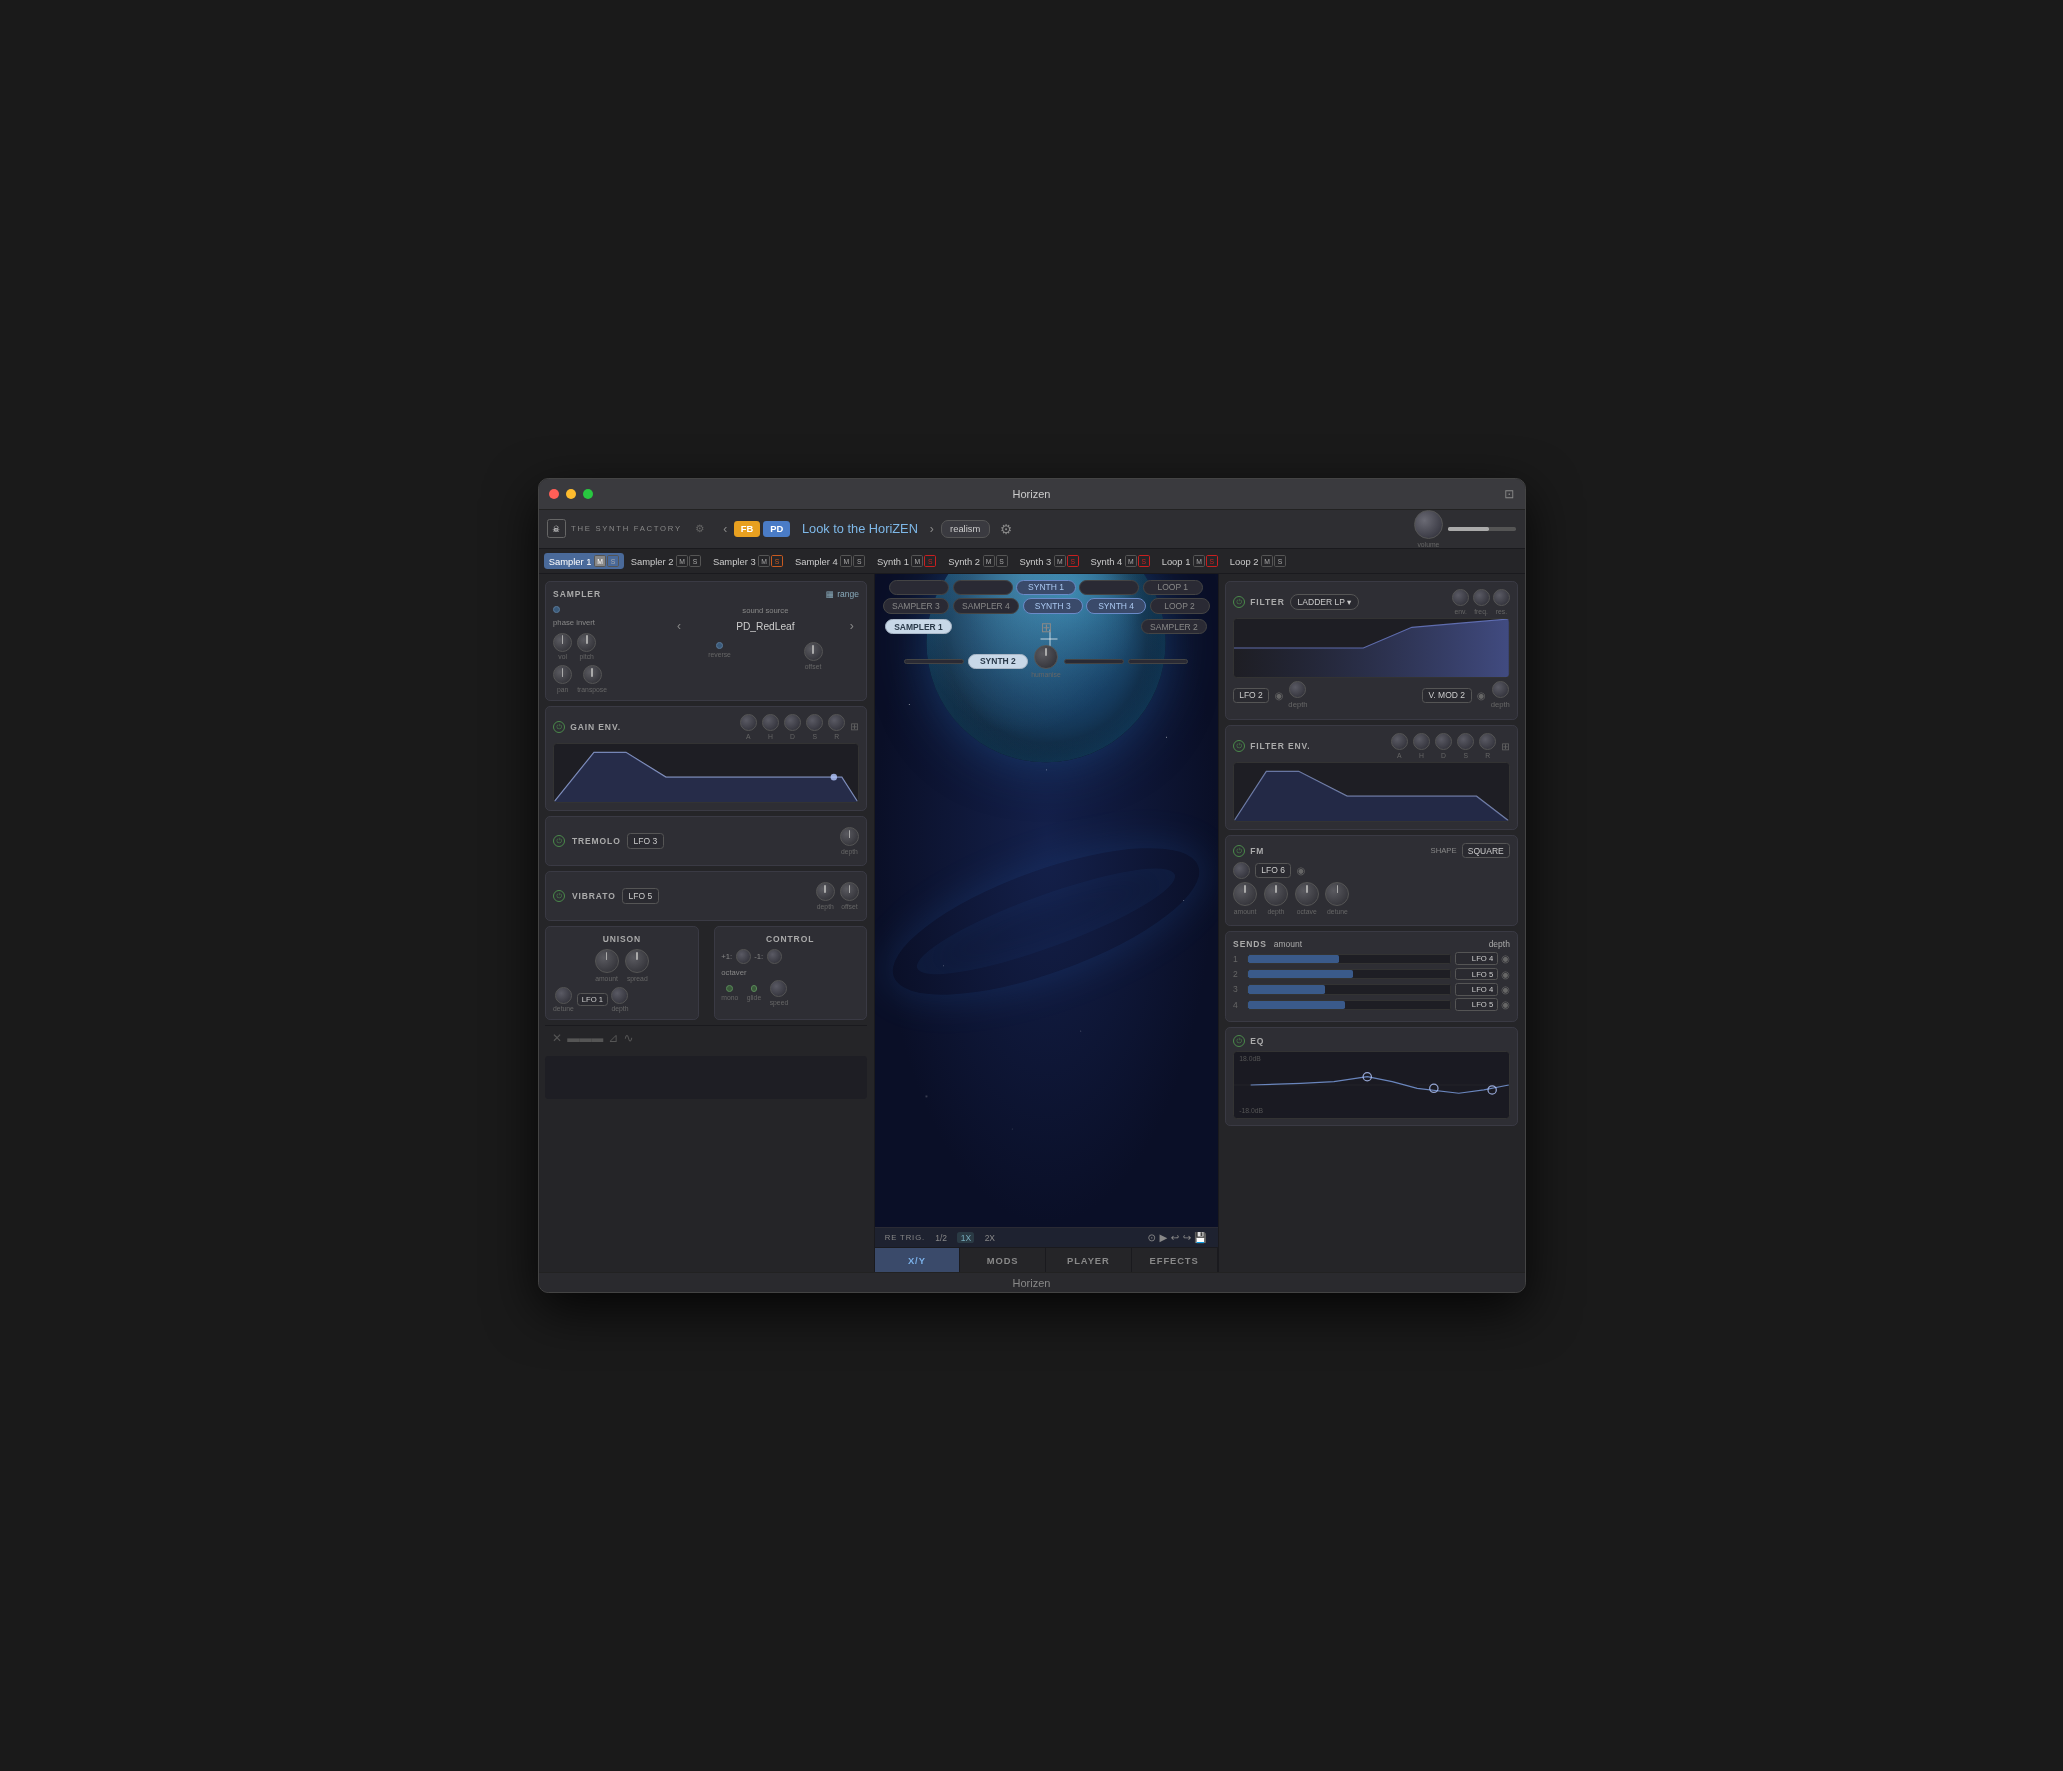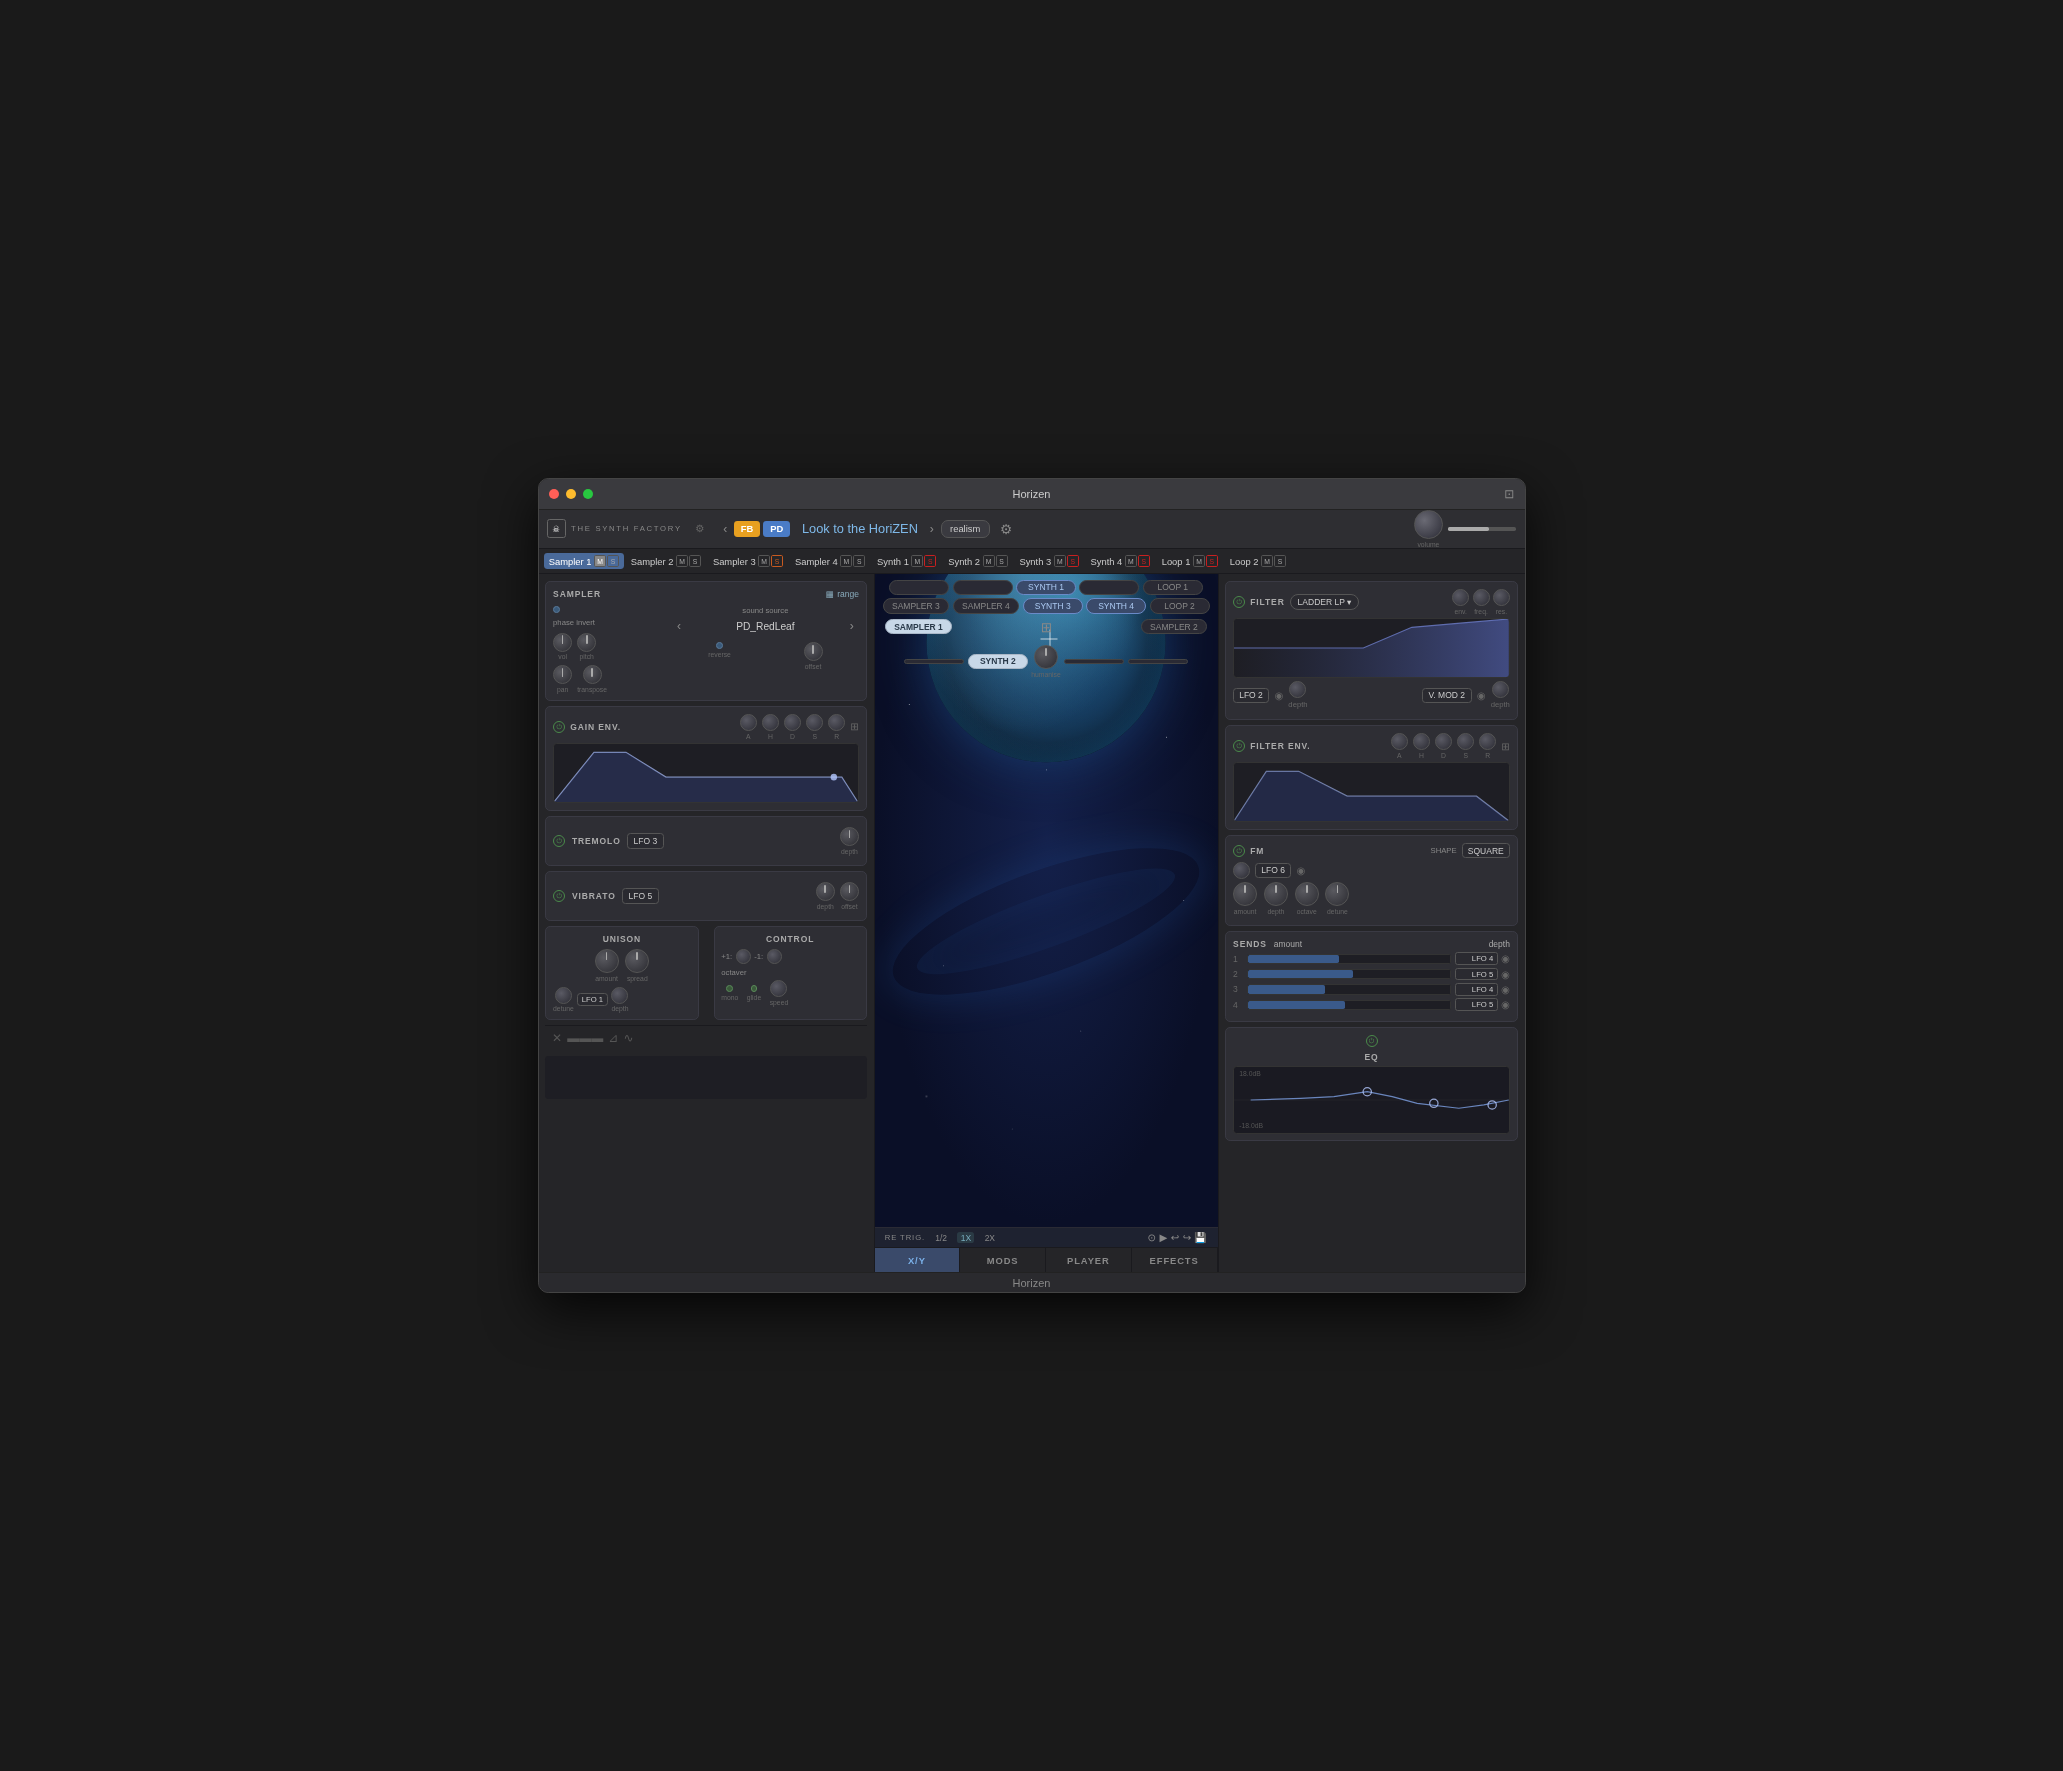--- a/index.html
+++ b/index.html
@@ -324,21 +324,21 @@
     .sends-title { color: #aaa; font-size: 8.5px; font-weight: bold; letter-spacing: 0.9px; }
     .sends-amount { color: #aaa; font-size: 8.5px; }
     .sends-depth { color: #aaa; font-size: 8.5px; margin-left: auto; }
     .send-row { display: flex; align-items: center; gap: 3.4px; margin-bottom: 2.6px; }
     .send-num { color: #666; font-size: 8.5px; width: 10.2px; }
     .send-slider { flex: 1; height: 10.2px; background: #1e1e24; border-radius: 1.7px; position: relative; cursor: pointer; overflow: hidden; border: 0.9px solid #333; }
     .send-slider-fill { height: 100%; background: #3a5a8a; border-radius: 1.7px; }
     .send-lfo { background: #2a2a30; border: 0.9px solid #555; color: #ccc; padding: 0.9px 3.4px; border-radius: 2.6px; font-size: 7.7px; cursor: pointer; min-width: 43px; text-align: right; }
 
     .eq-section { }
-    .eq-header { display: flex; align-items: center; gap: 5.1px; margin-bottom: 4px; flex-direction: column; }
+    .eq-header { display: flex; align-items: center; gap: 5.1px; margin-bottom: 4px; }
     .eq-display { height: 68px; background: #1a1a22; border-radius: 3.4px; border: 0.9px solid #333; position: relative; overflow: hidden; }
     .knob-large { width: 29px; height: 29px; border-radius: 50%; background: radial-gradient(circle at 35% 35%, #6a6a74, #2a2a34); border: 1.7px solid #555; cursor: pointer; }
 
     .small-icon { color: #666; font-size: 10.2px; cursor: pointer; }
     .wave-btn { color: #555; font-size: 12px; cursor: pointer; }
 
     
     .stars-bg {
       position: absolute;
       top: 0; left: 0; right: 0; bottom: 0;

